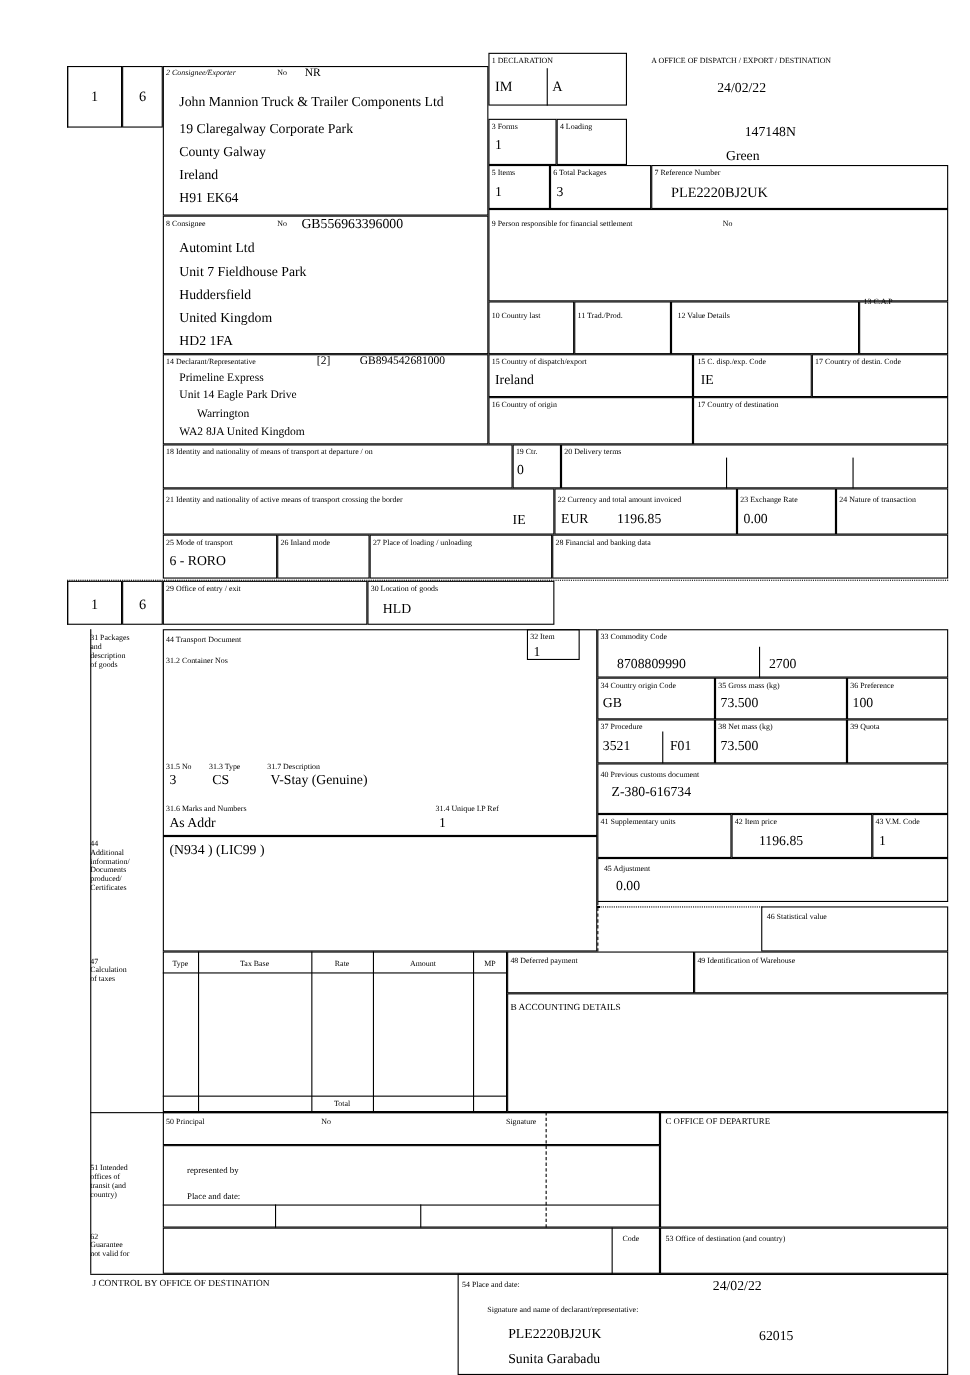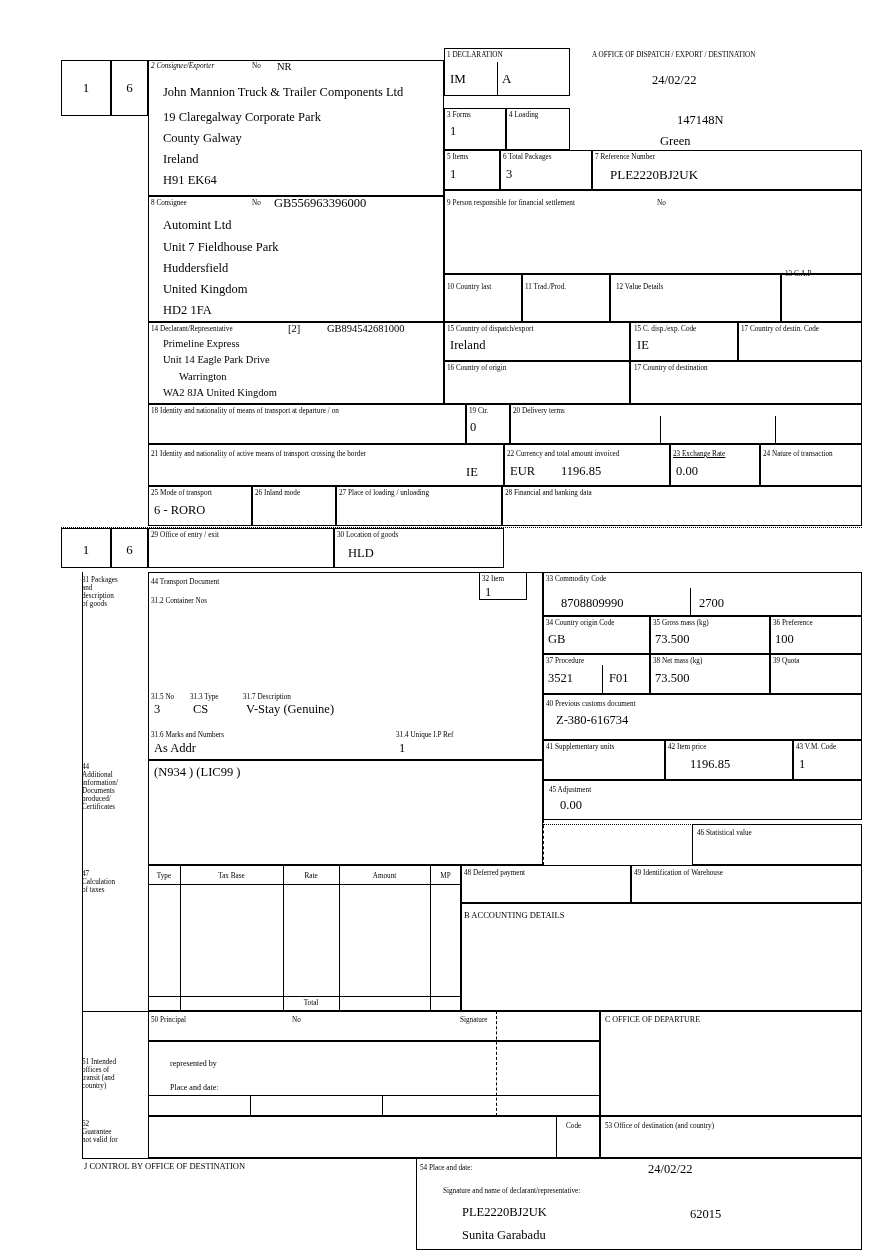--- a/index.html
+++ b/index.html
@@ -162,21 +162,21 @@
   <div class="ln vl" style="left:775px;top:416px;height:28px;"></div>
 
   <div class="bx" style="left:148px;top:444px;width:356px;height:42px;"></div>
   <div class="lbl" style="left:151px;top:450px;">21 Identity and nationality of active means of transport crossing the border</div>
   <div class="val" style="left:466px;top:465px;">IE</div>
   <div class="bx" style="left:504px;top:444px;width:166px;height:42px;"></div>
   <div class="lbl" style="left:507px;top:450px;">22 Currency and total amount invoiced</div>
   <div class="val" style="left:510px;top:464px;">EUR</div>
   <div class="val" style="left:561px;top:464px;">1196.85</div>
   <div class="bx" style="left:670px;top:444px;width:90px;height:42px;"></div>
-  <div class="lbl" style="left:673px;top:450px;text-decoration:underline;">23 Exchange Rate</div>
+  <div class="lbl" style="left:673px;top:450px;">23 Exchange Rate</div>
   <div class="val" style="left:676px;top:464px;">0.00</div>
   <div class="bx" style="left:760px;top:444px;width:102px;height:42px;"></div>
   <div class="lbl" style="left:763px;top:450px;">24 Nature of transaction</div>
 
   <div class="bx" style="left:148px;top:486px;width:104px;height:40px;"></div>
   <div class="lbl" style="left:151px;top:489px;">25 Mode of transport</div>
   <div class="val" style="left:154px;top:503px;">6 - RORO</div>
   <div class="bx" style="left:252px;top:486px;width:84px;height:40px;"></div>
   <div class="lbl" style="left:255px;top:489px;">26 Inland mode</div>
   <div class="bx" style="left:336px;top:486px;width:166px;height:40px;"></div>

